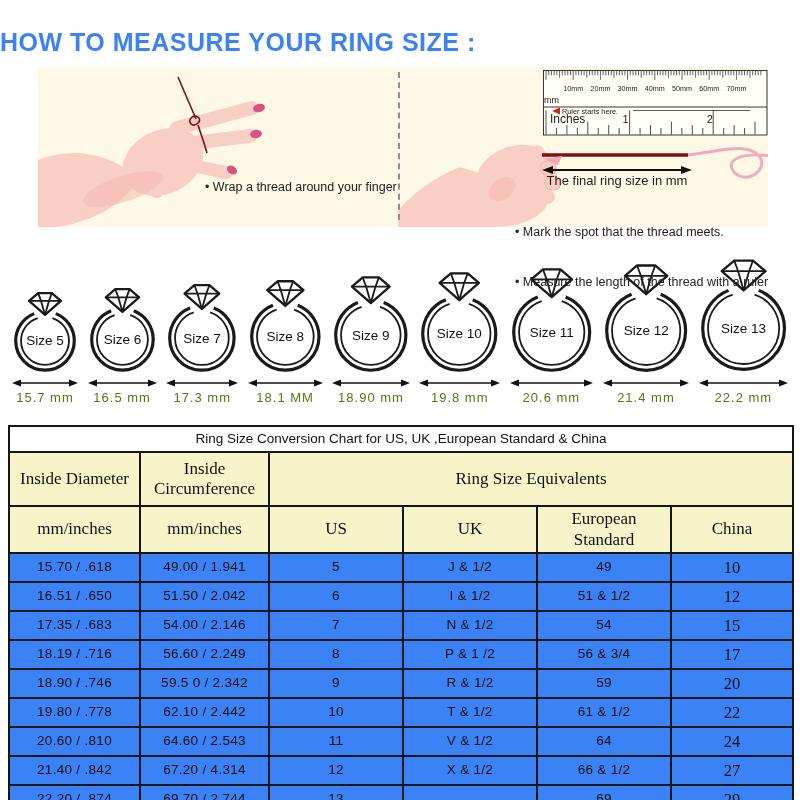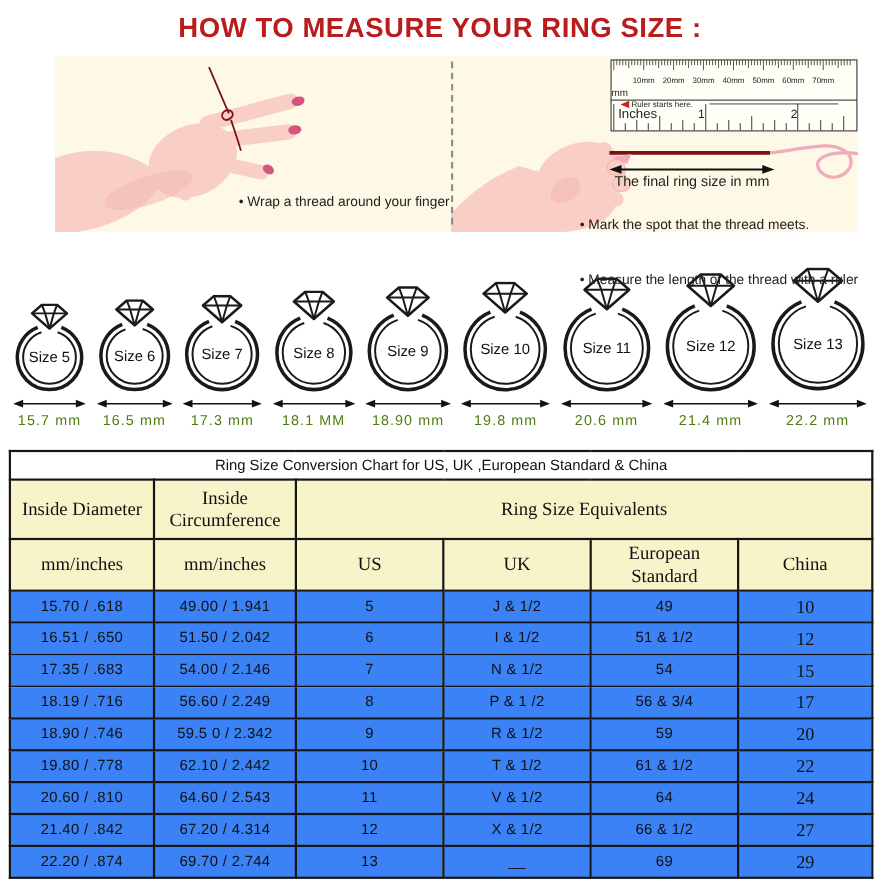--- a/index.html
+++ b/index.html
@@ -1,28 +1,28 @@
 <!DOCTYPE html>
 <html><head>
 <meta charset="utf-8">
 <style>
   html,body{margin:0;padding:0;background:#ffffff;}
   body{width:800px;height:800px;position:relative;font-family:"Liberation Sans",sans-serif;color:#111;overflow:hidden;}
 
-  .page-title{padding-top:12px;text-align:center;font-size:25px;font-weight:bold;letter-spacing:.5px;color:#b91c1c;}
+  .page-title{padding-top:28px;font-size:25px;font-weight:bold;letter-spacing:.5px;color:#3b82f6;}
 
   
-  .panel{position:relative;margin:10px 32px 0 50px;width:730px;height:160px;background:#FDF9E6;}
+  .panel{position:relative;margin:10px 32px 0 38px;width:730px;height:160px;background:#FDF9E6;}
   .panel svg{position:absolute;top:0;}
   .half-left{left:0;}
   .half-right{left:360px;}
   .divider{position:absolute;left:360px;top:5px;height:148px;border-left:2px dashed #8f8f8f;}
   .bullet{position:absolute;font-size:12.5px;color:#222;white-space:pre;line-height:16.5px;}
-  .bullet-left{left:167px;top:124px;text-align:right;}
-  .bullet-right{left:477px;top:112px;}
+  .bullet-left{left:167px;top:112px;text-align:right;}
+  .bullet-right{left:477px;top:124px;}
 
   
   .rings-row{margin-top:20px;padding:0 10px;display:flex;align-items:flex-end;justify-content:space-between;height:158px;}
   .ring-item{display:flex;flex-direction:column;align-items:center;}
   .ring-measure{font-size:13px;letter-spacing:1px;color:#4d7c0f;margin-top:2px;white-space:nowrap;}
   .ring-arrow{margin-top:3px;}
 
   
   table.conv{border-collapse:collapse;margin:20px 8px 0 8px;width:784px;table-layout:fixed;}
   table.conv td{border:2px solid #161616;text-align:center;vertical-align:middle;line-height:1.2;padding:1px 2px;overflow:hidden;}

